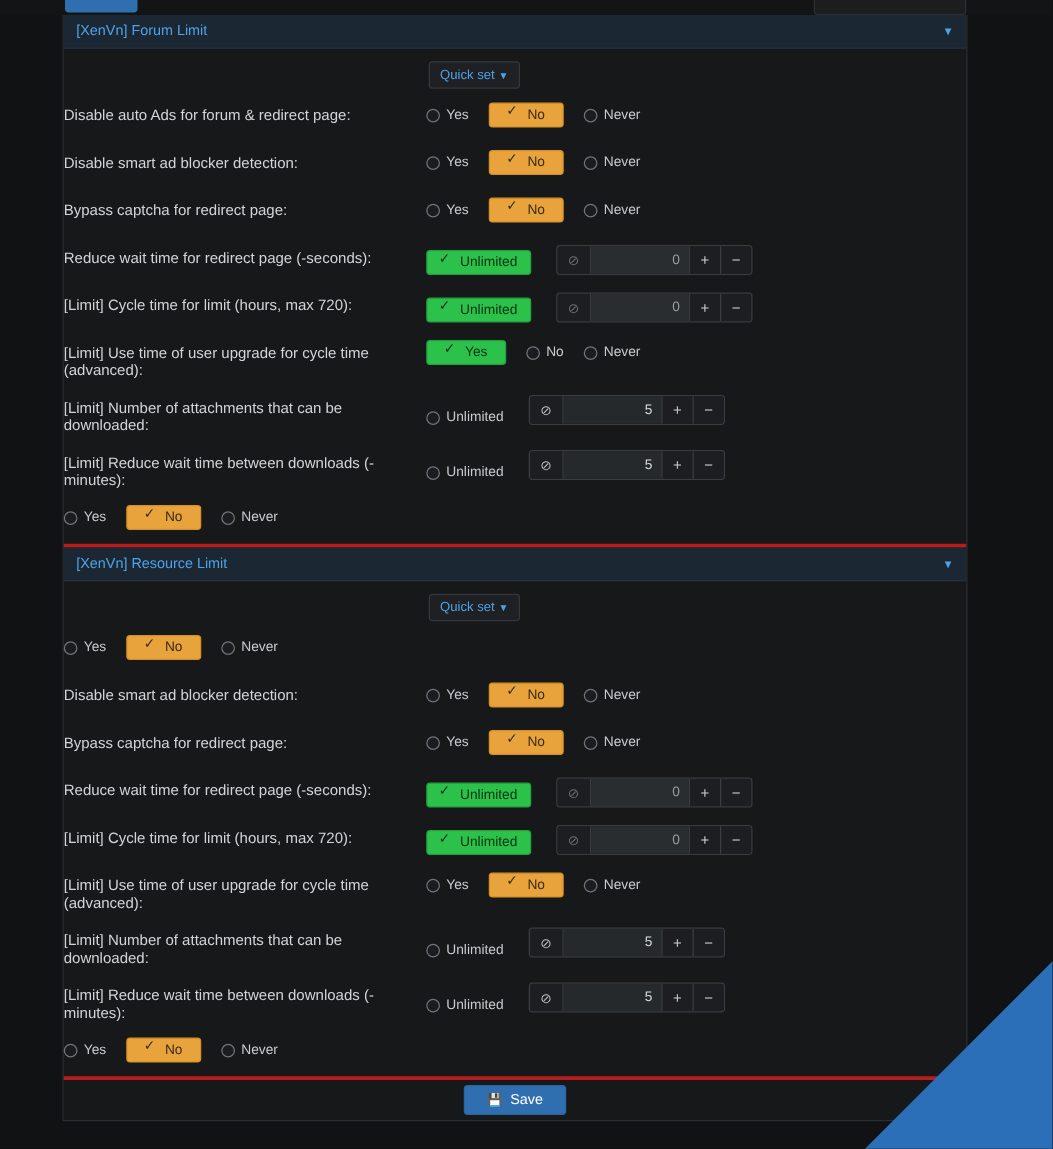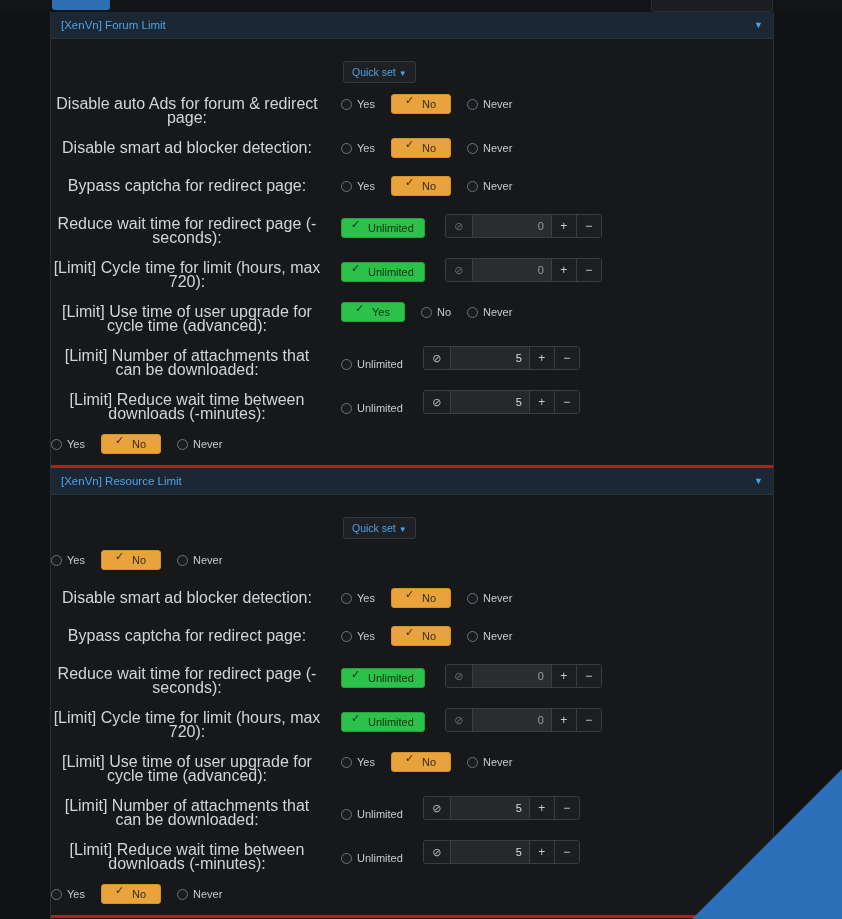--- a/index.html
+++ b/index.html
@@ -55,34 +55,33 @@
   }
   .quickset{
     display:inline-block;
     background:#1e2023;
     border:1px solid #34383d;
     border-radius:3px;
     color:#4ea3e8;
     font-size:10.5px;
     padding:4px 8px 4px 8px;
     cursor:pointer;
-    margin-top:12px;
   }
   .quickset .c{font-size:8px;margin-left:3px;}
   .row{
     display:flex;
     align-items:flex-start;
     padding:6px 0;
     min-height:26px;
   }
   .label{
     width:272px;
-    text-align:center;
+    text-align:left;
     padding-right:18px;
-    font-size:16px;
+    font-size:12px;
     color:#d2d4d7;
     line-height:14px;
     padding-top:4px;
   }
   .control{
     flex:1;
     display:flex;
     align-items:flex-end;
     gap:0px;
     padding-top:1px;

